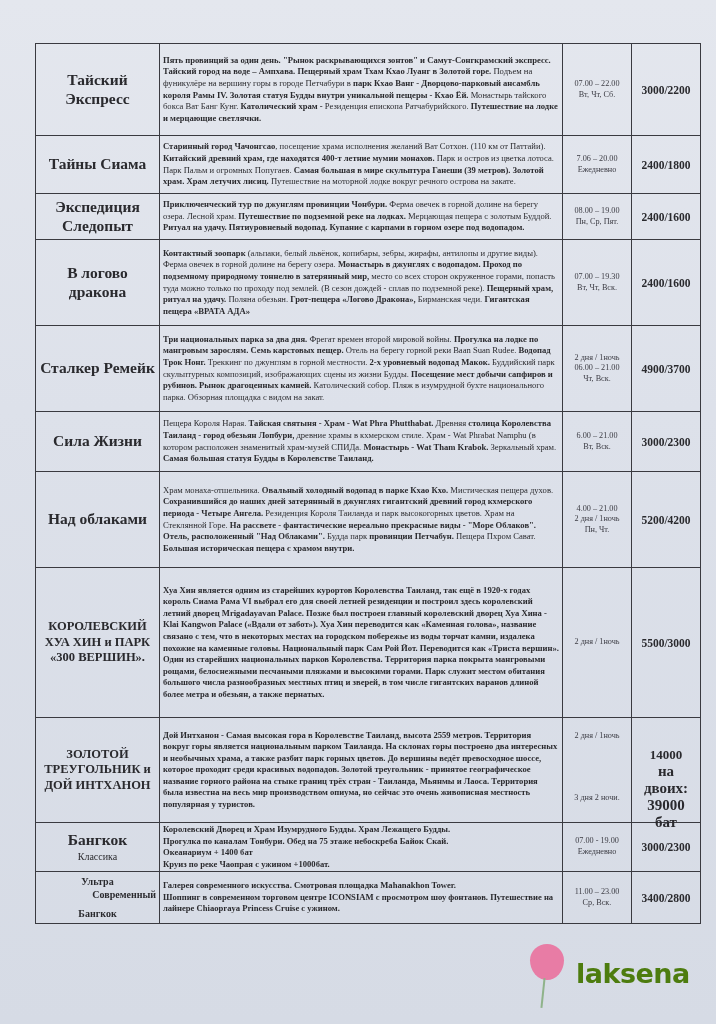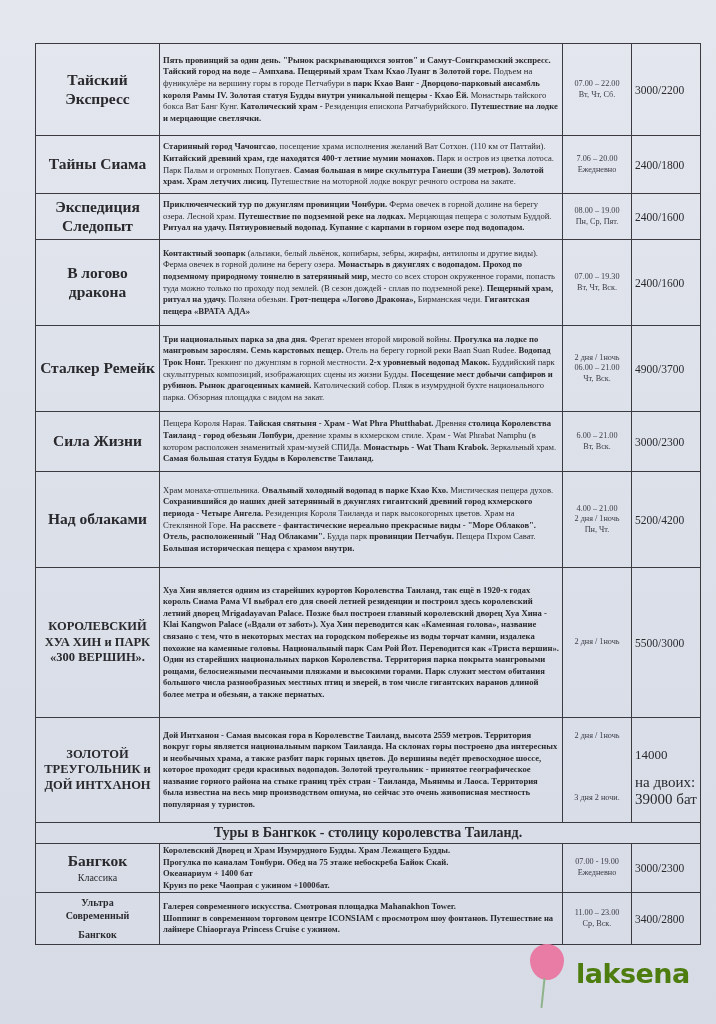--- a/index.html
+++ b/index.html
@@ -46,22 +46,23 @@
     td.desc b { font-weight: bold; }
     td.sched {
       width: 62px;
       text-align: center;
       font-size: 8.2px;
       line-height: 1.3;
       color: #3c3c44;
     }
     td.price {
       width: 62px;
+      text-align: center;
       font-size: 11.5px;
-      font-weight: normal;
+      font-weight: bold;
     }
     td.section {
       text-align: center;
       font-size: 14px;
       font-weight: bold;
       padding: 3px;
       height: 18px;
     }
     .split { display:flex; flex-direction:column; justify-content:space-between; height:100%; }
     .logo {
@@ -170,41 +171,38 @@
             <div style="padding-bottom: 14px;">3 дня 2 ночи.</div>
           </div>
         </td>
         <td class="price" style="vertical-align: top;">
           <div class="split" style="height: 99px;">
             <div style="padding-top: 28px; font-size: 13px;">14000</div>
             <div style="padding-bottom: 10px; font-size: 15px;">на двоих: 39000 бат</div>
           </div>
         </td>
       </tr>
-      <tr>
-        <td class="section" colspan="4">Туры в Бангкок - столицу королевства Таиланд.</td>
-      </tr>
       <tr style="height: 48px;">
         <td class="name"><span>Бангкок</span><span class="sub">Классика</span></td>
         <td class="desc" style="font-weight: bold;">
           <div>Королевский Дворец и Храм Изумрудного Будды. Храм Лежащего Будды.</div>
           <div>Прогулка по каналам Тонбури. Обед на 75 этаже небоскреба Байок Скай.</div>
           <div>Океанариум + 1400 бат</div>
           <div>Круиз по реке Чаопрая с ужином +1000бат.</div>
         </td>
         <td class="sched">
           <div>07.00 - 19.00</div>
           <div>Ежедневно</div>
         </td>
         <td class="price">3000/2300</td>
       </tr>
       <tr style="height: 52px;">
         <td class="name small">
           <div style="font-weight: bold;">Ультра</div>
-          <div style="font-weight: bold;">Современный</div>
+          <div style="font-weight: bold; text-align: right;">Современный</div>
           <div style="font-weight: bold; margin-top: 6px;">Бангкок</div>
         </td>
         <td class="desc" style="font-weight: bold;">
           <div>Галерея современного искусства. Смотровая площадка Mahanakhon Tower.</div>
           <div>Шоппинг в современном торговом центре ICONSIAM с просмотром шоу фонтанов. Путешествие на лайнере Chiaopraya Princess Cruise с ужином.</div>
         </td>
         <td class="sched">
           <div>11.00 – 23.00</div>
           <div style="">Ср, Вск.</div>
         </td>

